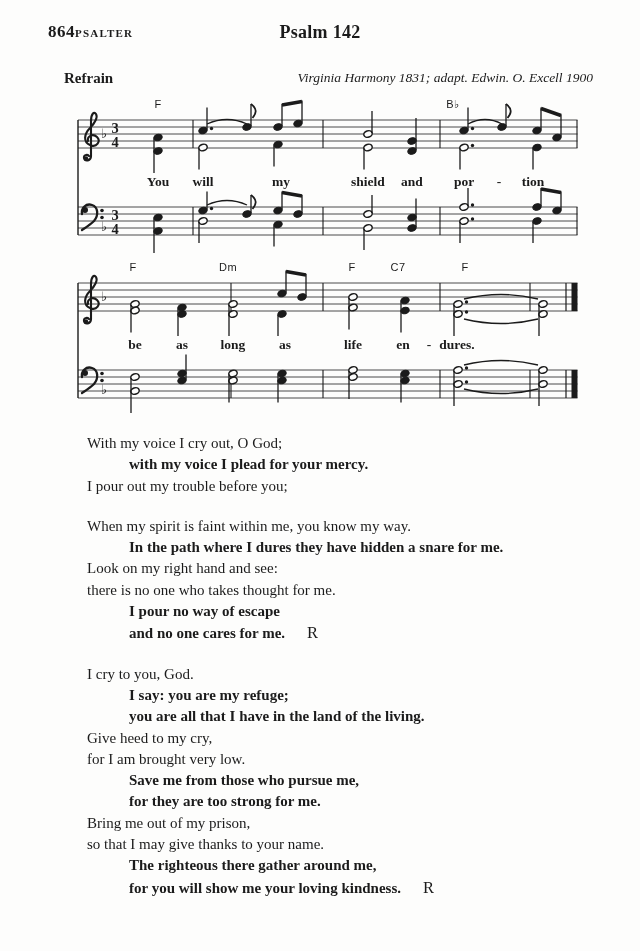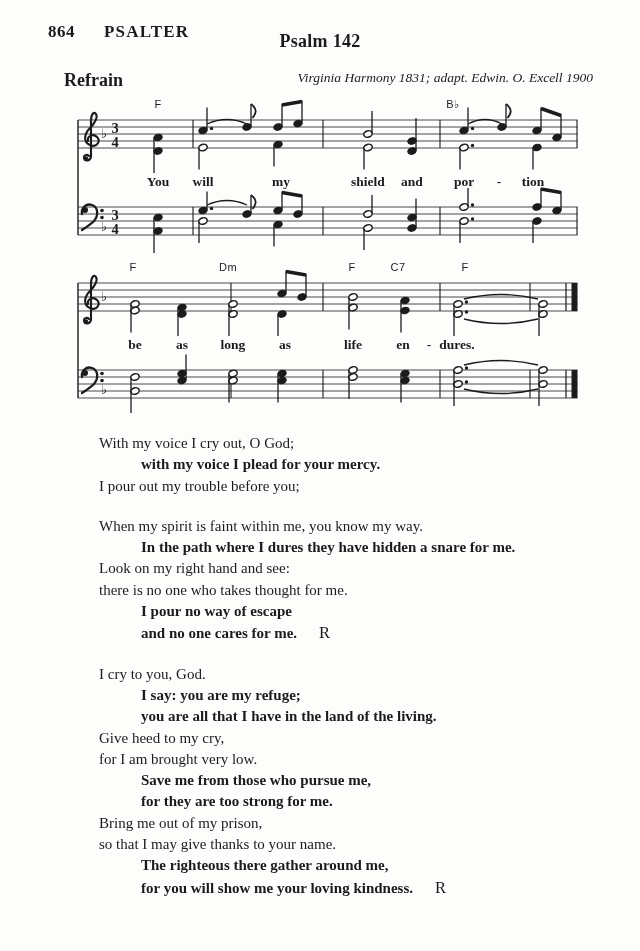--- a/index.html
+++ b/index.html
@@ -7,30 +7,30 @@
     width:640px;height:951px;
     background:#fdfdfc;
     font-family:"Liberation Serif", serif;
     color:#1b1b1b;
     position:relative;
     overflow:hidden;
   }
   .page{position:absolute;inset:0;}
   .hdr-left{position:absolute;left:48px;top:22px;white-space:nowrap;}
   .pgnum{font-weight:bold;font-size:17px;letter-spacing:.5px;}
-  .section{font-size:17px;font-weight:600;letter-spacing:1.2px;margin-left:9px;padding-left:20px;}
-  .title{position:absolute;left:0;right:0;top:31px;margin:0;text-align:center;
+  .section{font-size:11px;font-weight:600;letter-spacing:1.2px;}
+  .title{position:absolute;left:0;right:0;top:22px;margin:0;text-align:center;
          font-size:18px;font-weight:bold;letter-spacing:.3px;}
-  .refrain{position:absolute;left:64px;top:70px;font-size:18px;font-weight:bold;}
+  .refrain{position:absolute;left:64px;top:70px;font-size:15px;font-weight:bold;}
   .attr{position:absolute;right:47px;top:70px;font-size:13.5px;font-style:italic;}
   svg.system{position:absolute;left:0;width:640px;}
   #sys1{top:95px;height:162px;}
   #sys2{top:258px;height:168px;}
   .psalm{position:absolute;left:83px;top:433px;width:530px;}
-  .stanza{margin:0 0 19px 16px;}
+  .stanza{margin:0 0 19px 4px;}
   .pline{font-size:15px;line-height:21.3px;white-space:nowrap;}
   .pline.bold{font-weight:bold;padding-left:42px;}
   .rmark{font-weight:normal;font-size:16.5px;margin-left:22px;}
   text{fill:#1b1b1b;}
   .chordtxt{font-family:"Liberation Sans", sans-serif;font-size:11px;letter-spacing:.4px;}
   .lyrictxt{font-family:"Liberation Serif", serif;font-size:13.5px;font-weight:bold;}
   .timetxt{font-family:"Liberation Serif", serif;font-size:14.5px;font-weight:bold;}
   .flattxt{font-family:"DejaVu Sans", sans-serif;font-size:13px;}
 </style>
 </head>

